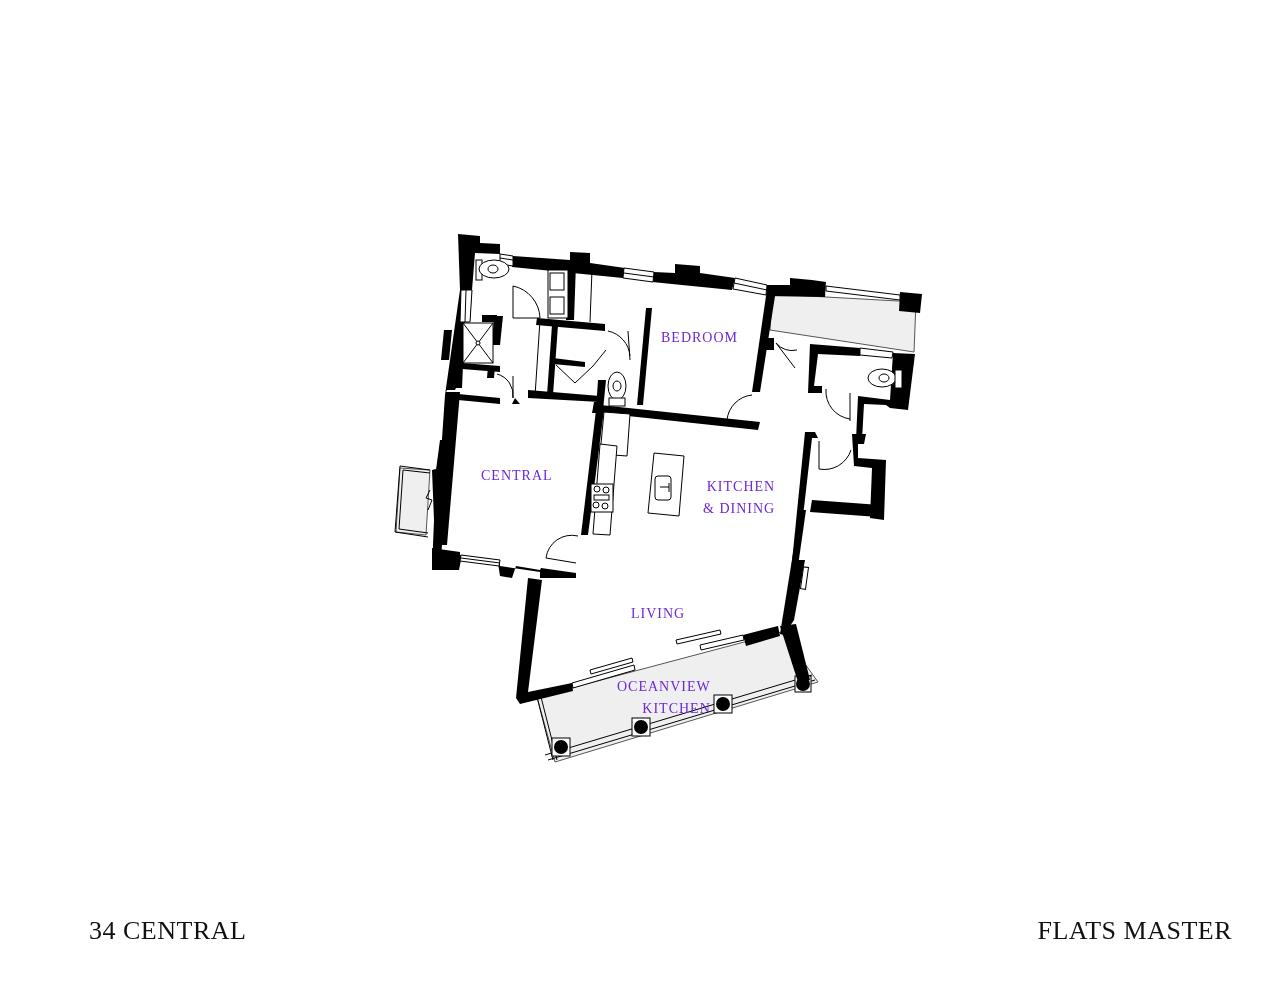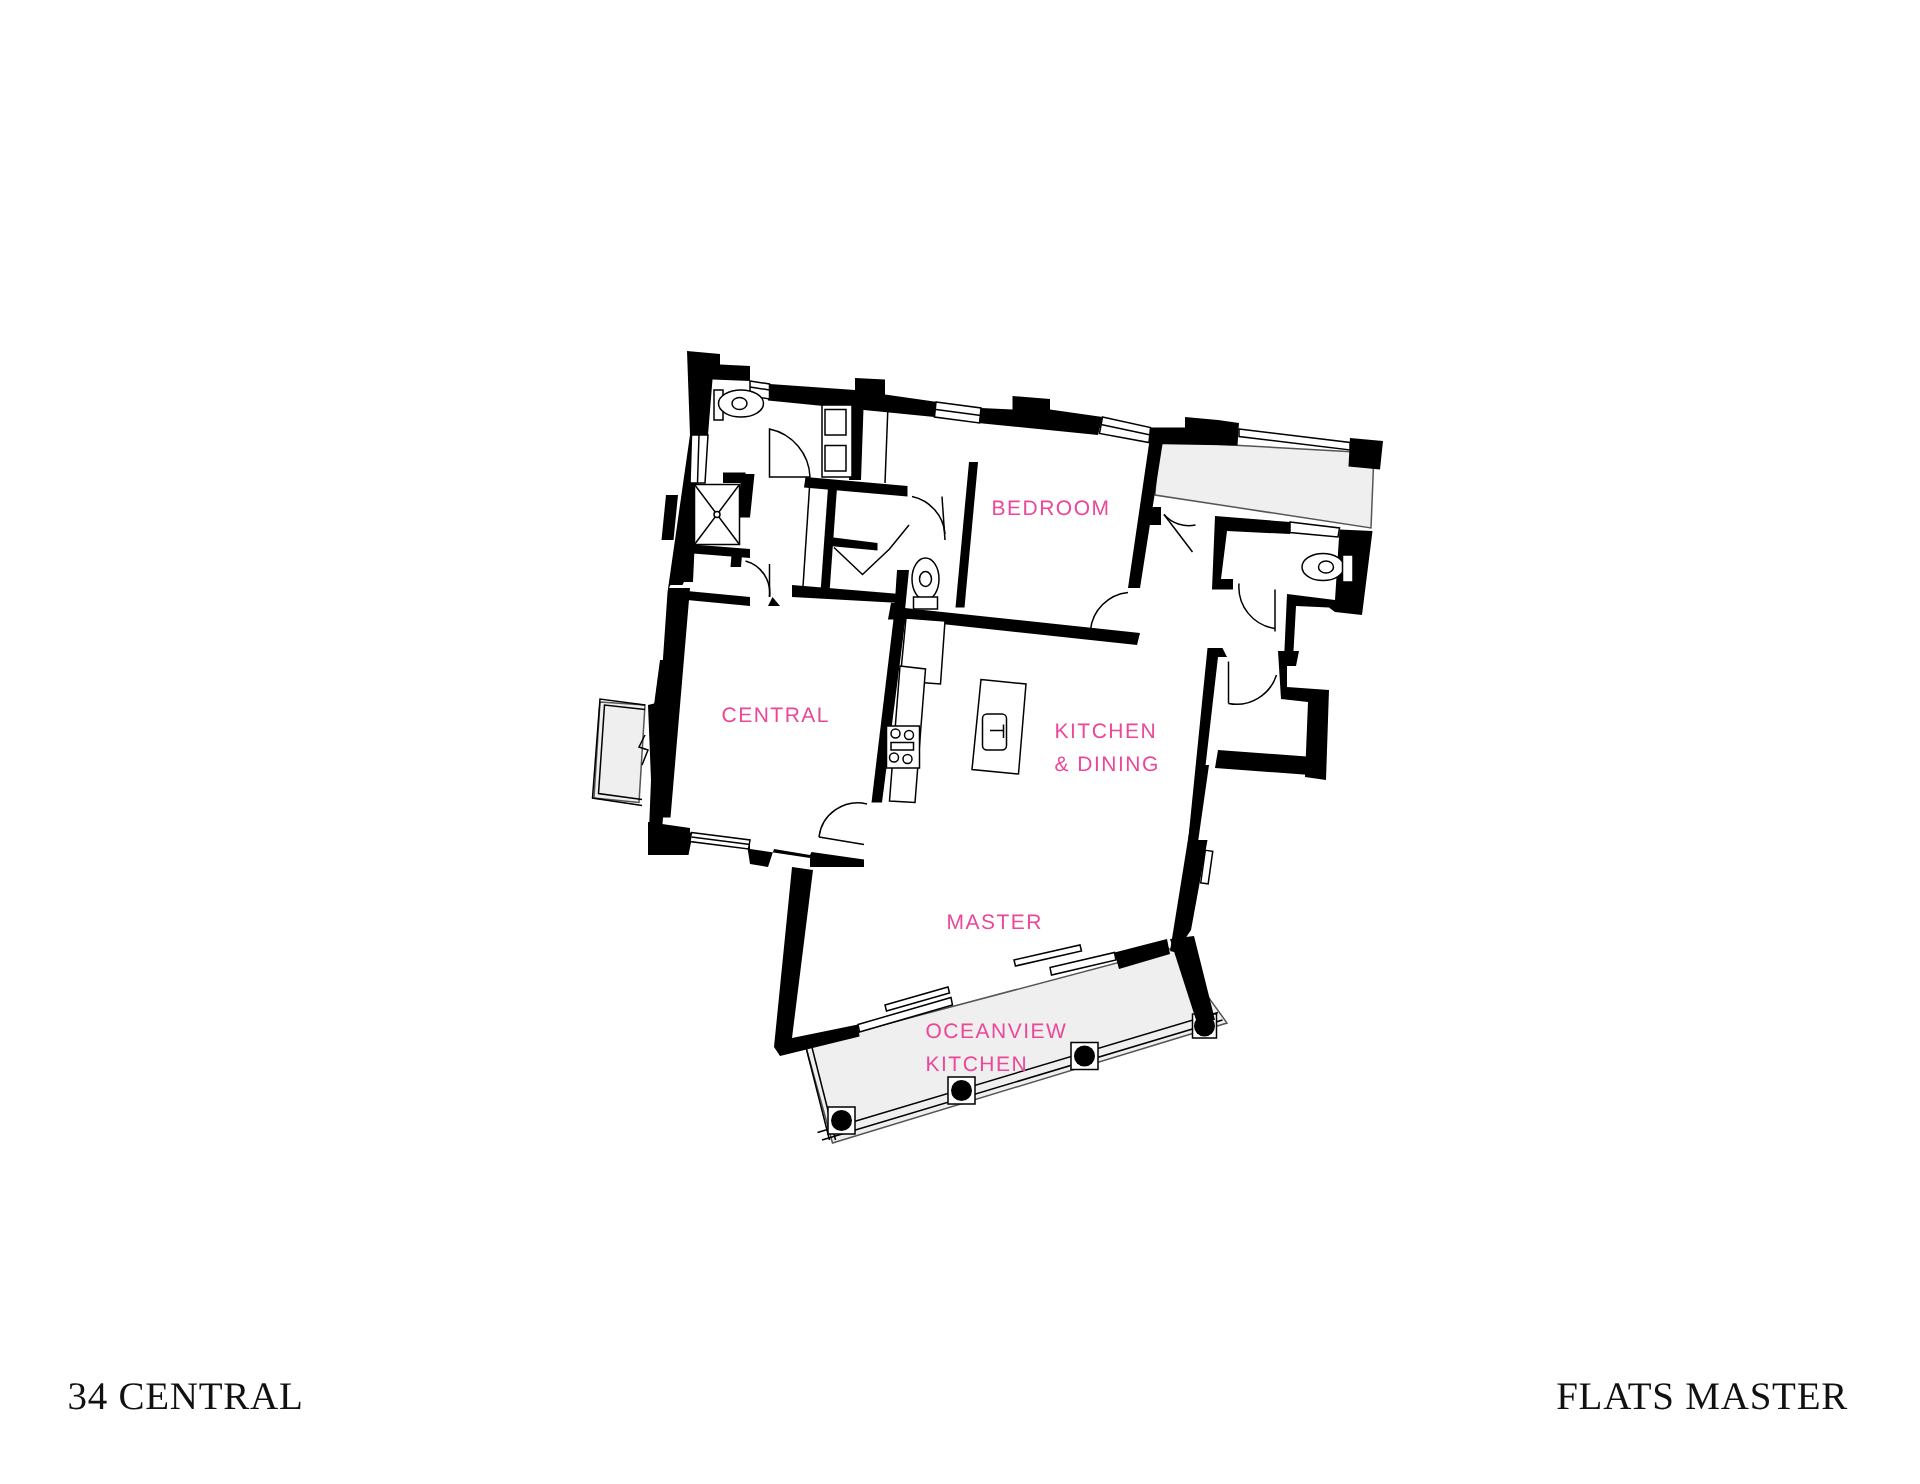--- a/index.html
+++ b/index.html
@@ -1,19 +1,19 @@
 <!DOCTYPE html>
 <html><head>
 <meta charset="utf-8">
 <style>
   html, body { margin: 0; padding: 0; background: #ffffff; }
   body { width: 1280px; height: 989px; position: relative; overflow: hidden; font-family: "DejaVu Serif", "Liberation Serif", serif; }
   #plan { position: absolute; left: 0; top: 0; width: 1280px; height: 989px; }
-  .room-label { position: absolute; font-family: Liberation Sans, sans-serif; font-size: 14px; letter-spacing: 1px; color: #ec4899; text-align: left; line-height: 22px; white-space: pre; }
-  .footer-label { position: absolute; font-family: "Liberation Serif", "DejaVu Serif", serif; font-size: 26px; color: #111; letter-spacing: 0.5px; top: 916px; }
+  .room-label { position: absolute; font-family: Liberation Serif, serif; font-size: 14px; letter-spacing: 1px; color: #6d28d9; text-align: right; line-height: 22px; white-space: pre; }
+  .footer-label { position: absolute; font-family: "Liberation Serif", "DejaVu Serif", serif; font-size: 26px; color: #111; letter-spacing: 0.5px; top: 916px; margin-left: 44px; }
   .footer-left { left: 45px; }
   .footer-right { right: 48px; }
   .wall { fill: #000; stroke: none; }
   .fix { fill: #fff; stroke: #000; stroke-width: 1; }
   .terrace { fill: #efefef; stroke: #555; stroke-width: 1; }
   .win { stroke: #000; stroke-width: 1; fill: #fff; }
   .door { fill: none; stroke: #000; stroke-width: 1; }
 </style>
 </head>
 <body>
@@ -209,18 +209,18 @@
       <line x1="660" y1="487" x2="669" y2="487" stroke="#000"></line>
       <line x1="669" y1="483" x2="669" y2="492" stroke="#000"></line>
     </g>
   </g>
 </svg>
 
 <div class="room-label" style="left:661px; top:327px;">BEDROOM</div>
 <div class="room-label" style="left:481px; top:465px;">CENTRAL</div>
 <div class="room-label" style="left:703px; top:476px;">KITCHEN
 &amp; DINING</div>
-<div class="room-label" style="left:631px; top:603px;">MASTER</div>
+<div class="room-label" style="left:631px; top:603px;">LIVING</div>
 <div class="room-label" style="left:617px; top:676px;">OCEANVIEW
 KITCHEN</div>
 
 <div class="footer-label footer-left">34 CENTRAL</div>
 <div class="footer-label footer-right">FLATS MASTER</div>
 
 </body></html>

